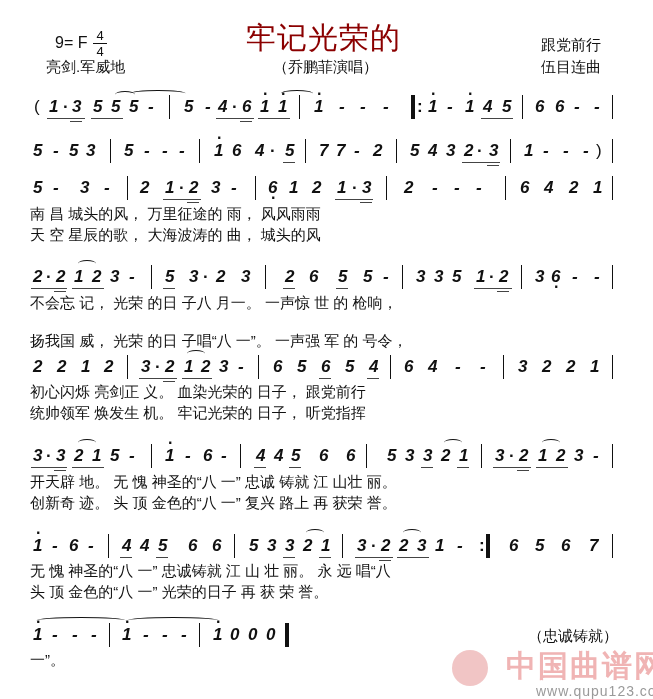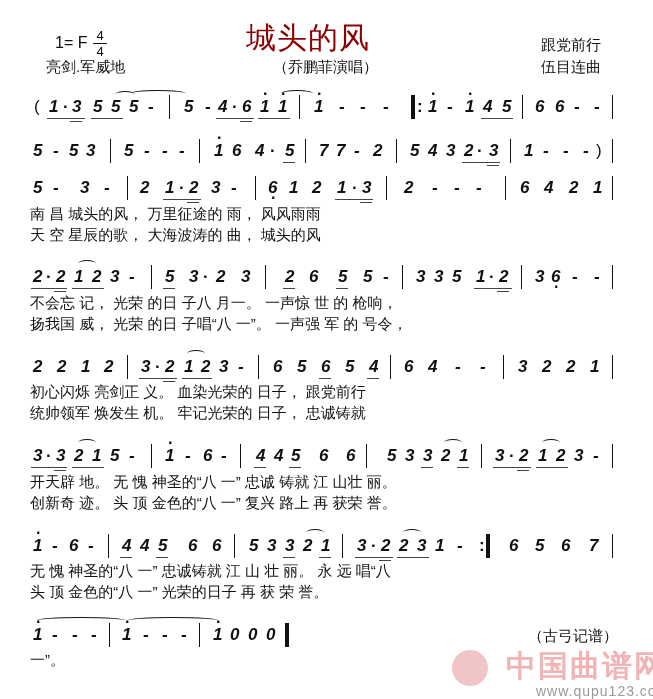--- a/index.html
+++ b/index.html
@@ -22,27 +22,27 @@
   .arc { position:absolute; border-top:1px solid #111; border-radius:50% 50% 0 0; height:6px; }
   .lyr { position:absolute; left:30px; font-size:15px; letter-spacing:0; }
   .watermark { left:452px; top:650px; }
   .wm-logo { position:absolute; left:0; top:0; width:36px; height:36px; border-radius:50%; background:#f1c5c5; }
   .wm-text { position:absolute; left:54px; top:-4px; font-size:30px; color:#f0b4b4; font-family:"Liberation Serif",serif; font-weight:bold; letter-spacing:2px; }
   .wm-url { position:absolute; left:84px; top:33px; font-size:14px; color:#9a9a9a; letter-spacing:1px; }
 </style>
 </head>
 <body>
 
-<div class="abs key">1= F</div>
+<div class="abs key">9= F</div>
 <div class="frac">
   <div>4</div>
   <div class="bar"></div>
   <div>4</div>
 </div>
-<div class="abs title">城头的风</div>
+<div class="abs title">牢记光荣的</div>
 <div class="abs meta" style="left:46px;top:58px;">亮剑.军威地</div>
 <div class="abs meta" style="left:273px;top:58px;text-align:right;">（乔鹏菲演唱）</div>
 <div class="abs meta" style="left:541px;top:36px;">跟党前行</div>
 <div class="abs meta" style="left:541px;top:58px;">伍目连曲</div>
 
 <div class="row" style="top:97px">
   <span class="n" style="left:34px;font-style:normal;font-weight:normal">(</span>
   <span class="n" style="left:49px">1</span>
     <span class="n" style="left:63px;font-style:normal">·</span>
     <span class="n" style="left:72px">3</span>
@@ -203,21 +203,21 @@
   <span class="u1" style="left:474px;top:21px;width:38px"></span>
     <span class="u2" style="left:497px;top:24px;width:12px"></span>
   <span class="bl" style="left:521px"></span>
   <span class="n" style="left:535px">3</span>
     <span class="n lo" style="left:551px">6</span>
     <span class="n" style="left:572px">-</span>
     <span class="n" style="left:594px">-</span>
   <span class="bl" style="left:612px"></span>
 </div>
 <div class="lyr" style="top:294px">不会忘 记， 光荣 的日 子八 月一。 一声惊 世 的 枪响，</div>
-<div class="lyr" style="top:315px">扬我国 威， 光荣 的日 子唱“八 一”。 一声强 军 的 号令，</div>
+<div class="lyr" style="top:332px">扬我国 威， 光荣 的日 子唱“八 一”。 一声强 军 的 号令，</div>
 
 <div class="row" style="top:357px">
   <span class="n" style="left:33px">2</span>
     <span class="n" style="left:57px">2</span>
     <span class="n" style="left:81px">1</span>
     <span class="n" style="left:104px">2</span>
   <span class="bl" style="left:127px"></span>
   <span class="n" style="left:141px">3</span>
     <span class="n" style="left:155px;font-style:normal">·</span>
     <span class="n" style="left:165px">2</span>
@@ -243,21 +243,21 @@
     <span class="n" style="left:455px">-</span>
     <span class="n" style="left:480px">-</span>
   <span class="bl" style="left:503px"></span>
   <span class="n" style="left:518px">3</span>
     <span class="n" style="left:542px">2</span>
     <span class="n" style="left:566px">2</span>
     <span class="n" style="left:590px">1</span>
   <span class="bl" style="left:612px"></span>
 </div>
 <div class="lyr" style="top:383px">初心闪烁 亮剑正 义。 血染光荣的 日子， 跟党前行</div>
-<div class="lyr" style="top:404px">统帅领军 焕发生 机。 牢记光荣的 日子， 忠诚铸就</div>
+<div class="lyr" style="top:404px">统帅领军 焕发生 机。 牢记光荣的 日子， 听党指挥</div>
 
 <div class="row" style="top:446px">
   <span class="n" style="left:33px">3</span>
     <span class="n" style="left:46px;font-style:normal">·</span>
     <span class="n" style="left:56px">3</span>
   <span class="u1" style="left:31px;top:21px;width:36px"></span>
     <span class="u2" style="left:54px;top:24px;width:12px"></span>
   <span class="n" style="left:74px">2</span>
     <span class="n" style="left:92px">1</span>
   <span class="u1" style="left:72px;top:21px;width:32px"></span>
@@ -362,18 +362,18 @@
     <span class="n" style="left:181px">-</span>
   <span class="bl" style="left:199px"></span>
   <span class="n hi" style="left:213px">1</span>
     <span class="n" style="left:230px">0</span>
     <span class="n" style="left:248px">0</span>
     <span class="n" style="left:266px">0</span>
   <span class="bb" style="left:285px"></span>
 </div>
 <div class="lyr" style="top:651px">一”。</div>
 
-<div class="abs meta" style="left:528px;top:627px;">（古弓记谱）</div>
+<div class="abs meta" style="left:528px;top:627px;">（忠诚铸就）</div>
 <div class="abs watermark">
   <div class="wm-logo"></div>
   <div class="wm-text">中国曲谱网</div>
   <div class="wm-url">www.qupu123.com</div>
 </div>
 
 </body></html>

